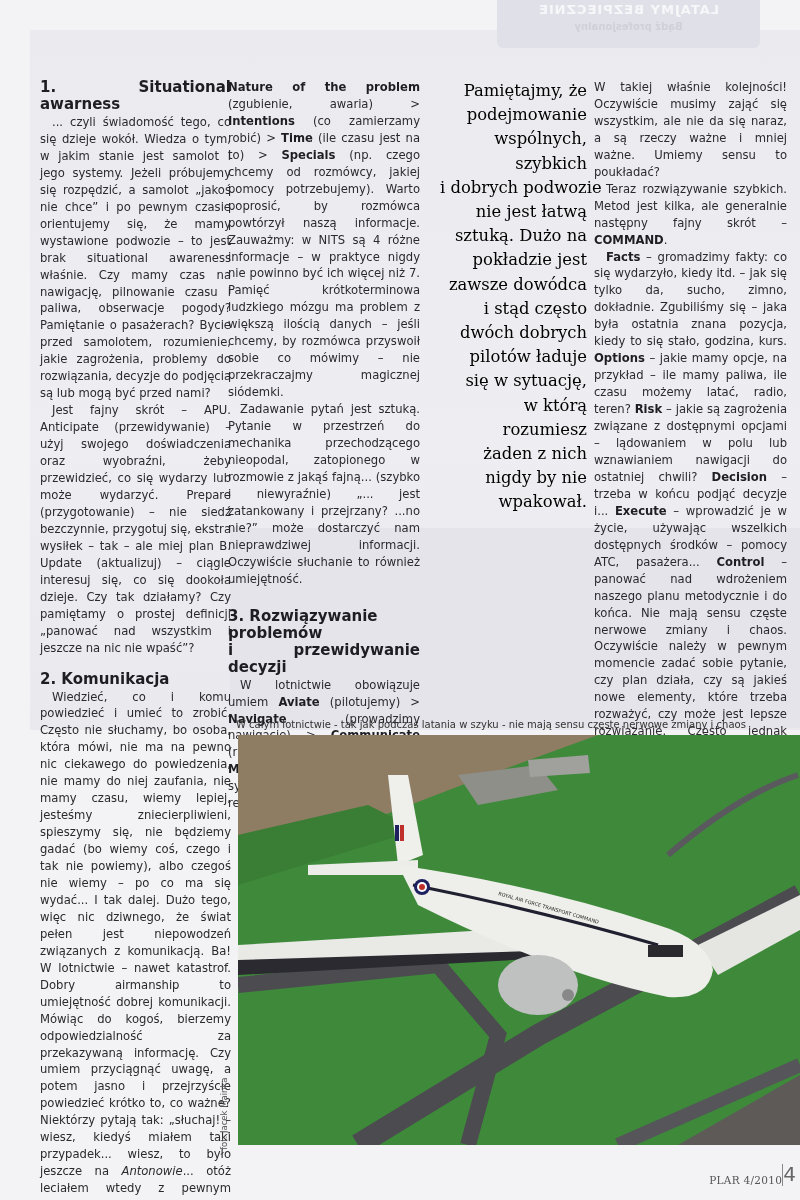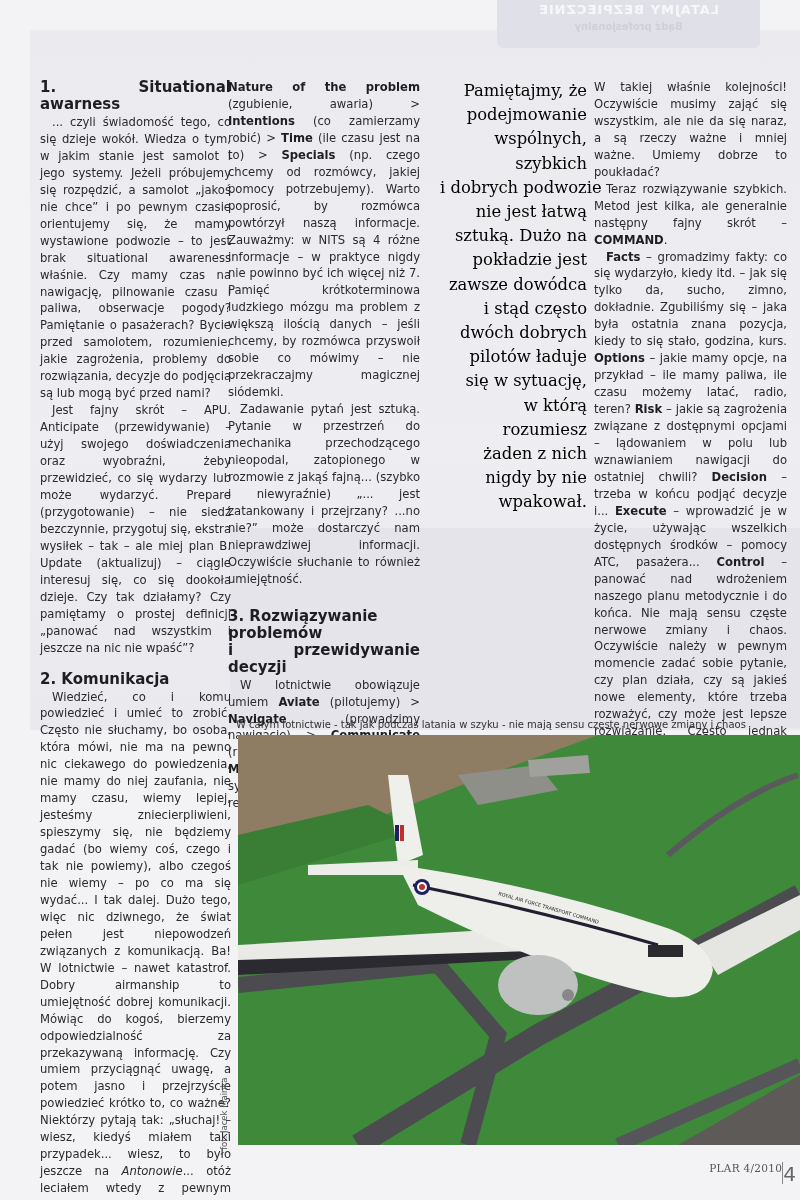--- a/index.html
+++ b/index.html
@@ -54,21 +54,21 @@
 
   .photo {
     position:absolute; left:238px; top:735px; width:562px; height:410px; overflow:hidden;
     background:#3f7d3a;
   }
   .credit {
     position:absolute; left:219px; top:1150px; transform:rotate(-90deg); transform-origin:left top;
     font-size:8.5px; color:#555; white-space:nowrap;
   }
   .footer {
-    position:absolute; right:18px; top:1162px; display:flex; align-items:flex-start; 
+    position:absolute; right:18px; top:1162px; display:flex; align-items:flex-end; 
   }
   .footer .mag { font-family:"DejaVu Serif", serif; font-size:10.5px; color:#555; letter-spacing:0.3px; }
   .footer .sep { width:1px; height:22px; background:#888; }
   .footer .pg { font-family:"DejaVu Sans", sans-serif; font-size:20px; color:#666; margin-right:-14px; }
 </style>
 </head>
 <body>
 
 <div class="bg-band"></div>
 <div class="bg-band2"></div>
@@ -115,21 +115,21 @@
   <span>pilotów ładuje</span>
   <span>się w sytuację,</span>
   <span>w którą</span>
   <span>rozumiesz</span>
   <span>żaden z nich</span>
   <span>nigdy by nie</span>
   <span>wpakował.</span>
 </div>
 
 <div class="col" id="col4">
-  <p class="noindent">W takiej właśnie kolejności! Oczywiście musimy zająć się wszystkim, ale nie da się naraz, a są rzeczy ważne i mniej ważne. Umiemy dobrze to poukładać?</p>
+  <p class="noindent">W takiej właśnie kolejności! Oczywiście musimy zająć się wszystkim, ale nie da się naraz, a są rzeczy ważne i mniej ważne. Umiemy sensu to poukładać?</p>
   <p><span>Teraz rozwiązywanie szybkich. Metod jest kilka, ale generalnie następny fajny skrót – </span><b>COMMAND</b><span>.</span></p>
   <p>
     <b>Facts</b><span> – gromadzimy fakty: co się wydarzyło, kiedy itd. – jak się tylko da, sucho, zimno, dokładnie. Zgubiliśmy się – jaka była ostatnia znana pozycja, kiedy to się stało, godzina, kurs. </span><b>Options</b><span> – jakie mamy opcje, na przykład – ile mamy paliwa, ile czasu możemy latać, radio, teren? </span><b>Risk</b><span> – jakie są zagrożenia związane z dostępnymi opcjami – lądowaniem w polu lub wznawianiem nawigacji do ostatniej chwili? </span><b>Decision</b><span> – trzeba w końcu podjąć decyzje i... </span><b>Execute</b><span> – wprowadzić je w życie, używając wszelkich dostępnych środków – pomocy ATC, pasażera... </span><b>Control</b><span> – panować nad wdrożeniem naszego planu metodycznie i do końca. </span><span>Nie mają sensu częste nerwowe zmiany i chaos. Oczywiście należy w pewnym momencie zadać sobie pytanie, czy plan działa, czy są jakieś nowe elementy, które trzeba rozważyć, czy może jest lepsze rozwiązanie. Często jednak późna zmiana decyzji jest gorsza niż do końca zrealizowany „nieco gorszy” pierwotny plan.</span>
   </p>
   <p>Pamiętajmy, że podejmowanie wspólnych, szybkich i dobrych decyzji nie jest łatwą sztuką. Stąd na pokładzie jest zawsze dowódca i stąd</p>
 </div>
 
 <div class="caption">W całym lotnictwie - tak jak podczas latania w szyku - nie mają sensu częste nerwowe zmiany i chaos</div>
 
 <div class="photo">

